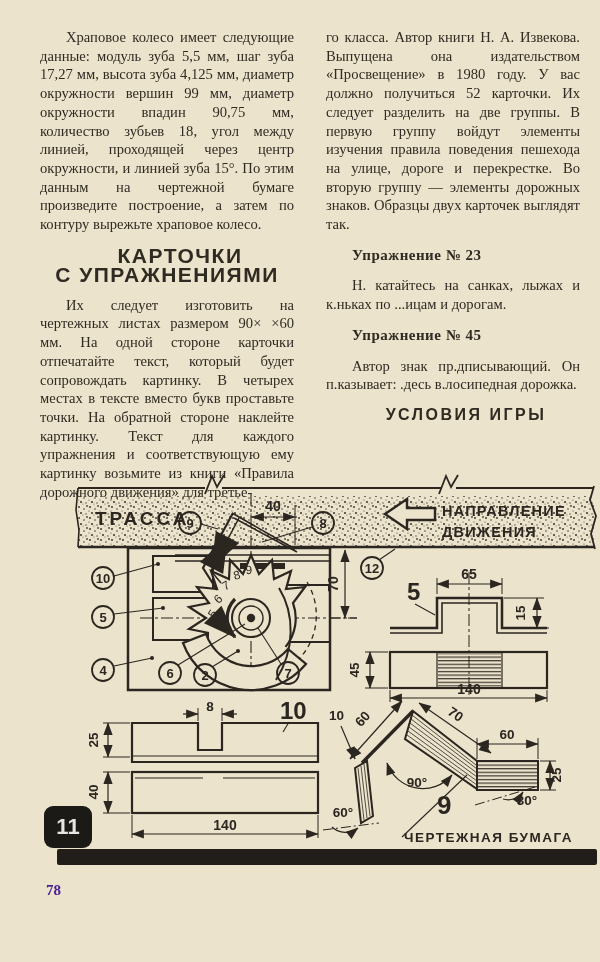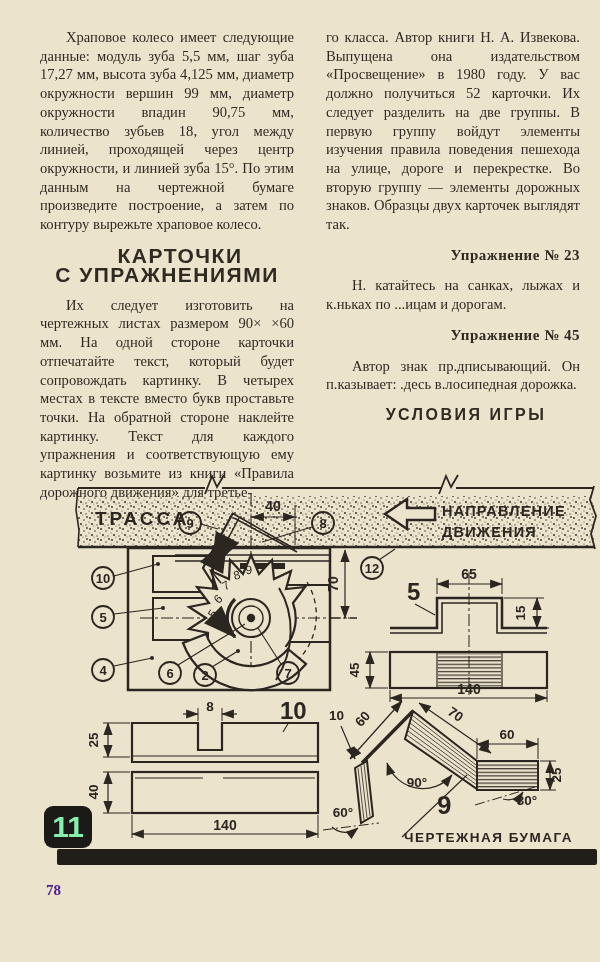--- a/index.html
+++ b/index.html
@@ -16,34 +16,34 @@
   }
   .col p{margin:12px; text-indent:26px;}
   .col p.noind{text-indent:0;}
   .h-caps{
     font-family:"Liberation Sans", sans-serif;
     font-weight:bold; font-size:21px; line-height:19px;
     letter-spacing:1.5px; text-align:center; text-indent:0;
     white-space:pre-line; margin:11px 0 9px 0;
   }
   .h-ex{
-    font-weight:bold; font-size:15px; text-align:right; text-indent:0;
+    font-weight:bold; font-size:15px; text-align:left; text-indent:0;
     margin:3px 0 1px 0; letter-spacing:0.5px;
   }
   .h-caps2{
     font-family:"Liberation Sans", sans-serif;
     font-weight:bold; font-size:16px; letter-spacing:2.5px;
     text-align:center; text-indent:0; margin:17px 0 13px 0;
   }
   .figure-svg{position:absolute; left:55px; top:472px;}
   .badge{
     position:absolute; left:44px; top:806px; width:48px; height:42px;
     background:#1c1a16; border-radius:9px;
-    color:#86efac; font-family:"Liberation Sans", sans-serif;
-    font-weight:bold; font-size:30px; line-height:42px; text-align:center;
+    color:#e5e5e5; font-family:"Liberation Sans", sans-serif;
+    font-weight:bold; font-size:22px; line-height:42px; text-align:center;
   }
   .black-bar{
     position:absolute; left:57px; top:849px; width:540px; height:16px;
     background:#211e19; border-radius:2px;
   }
   .page-num{
     position:absolute; left:46px; top:882px;
     font-weight:bold; font-size:15px; color:#4c1d95;
   }
   svg text{

